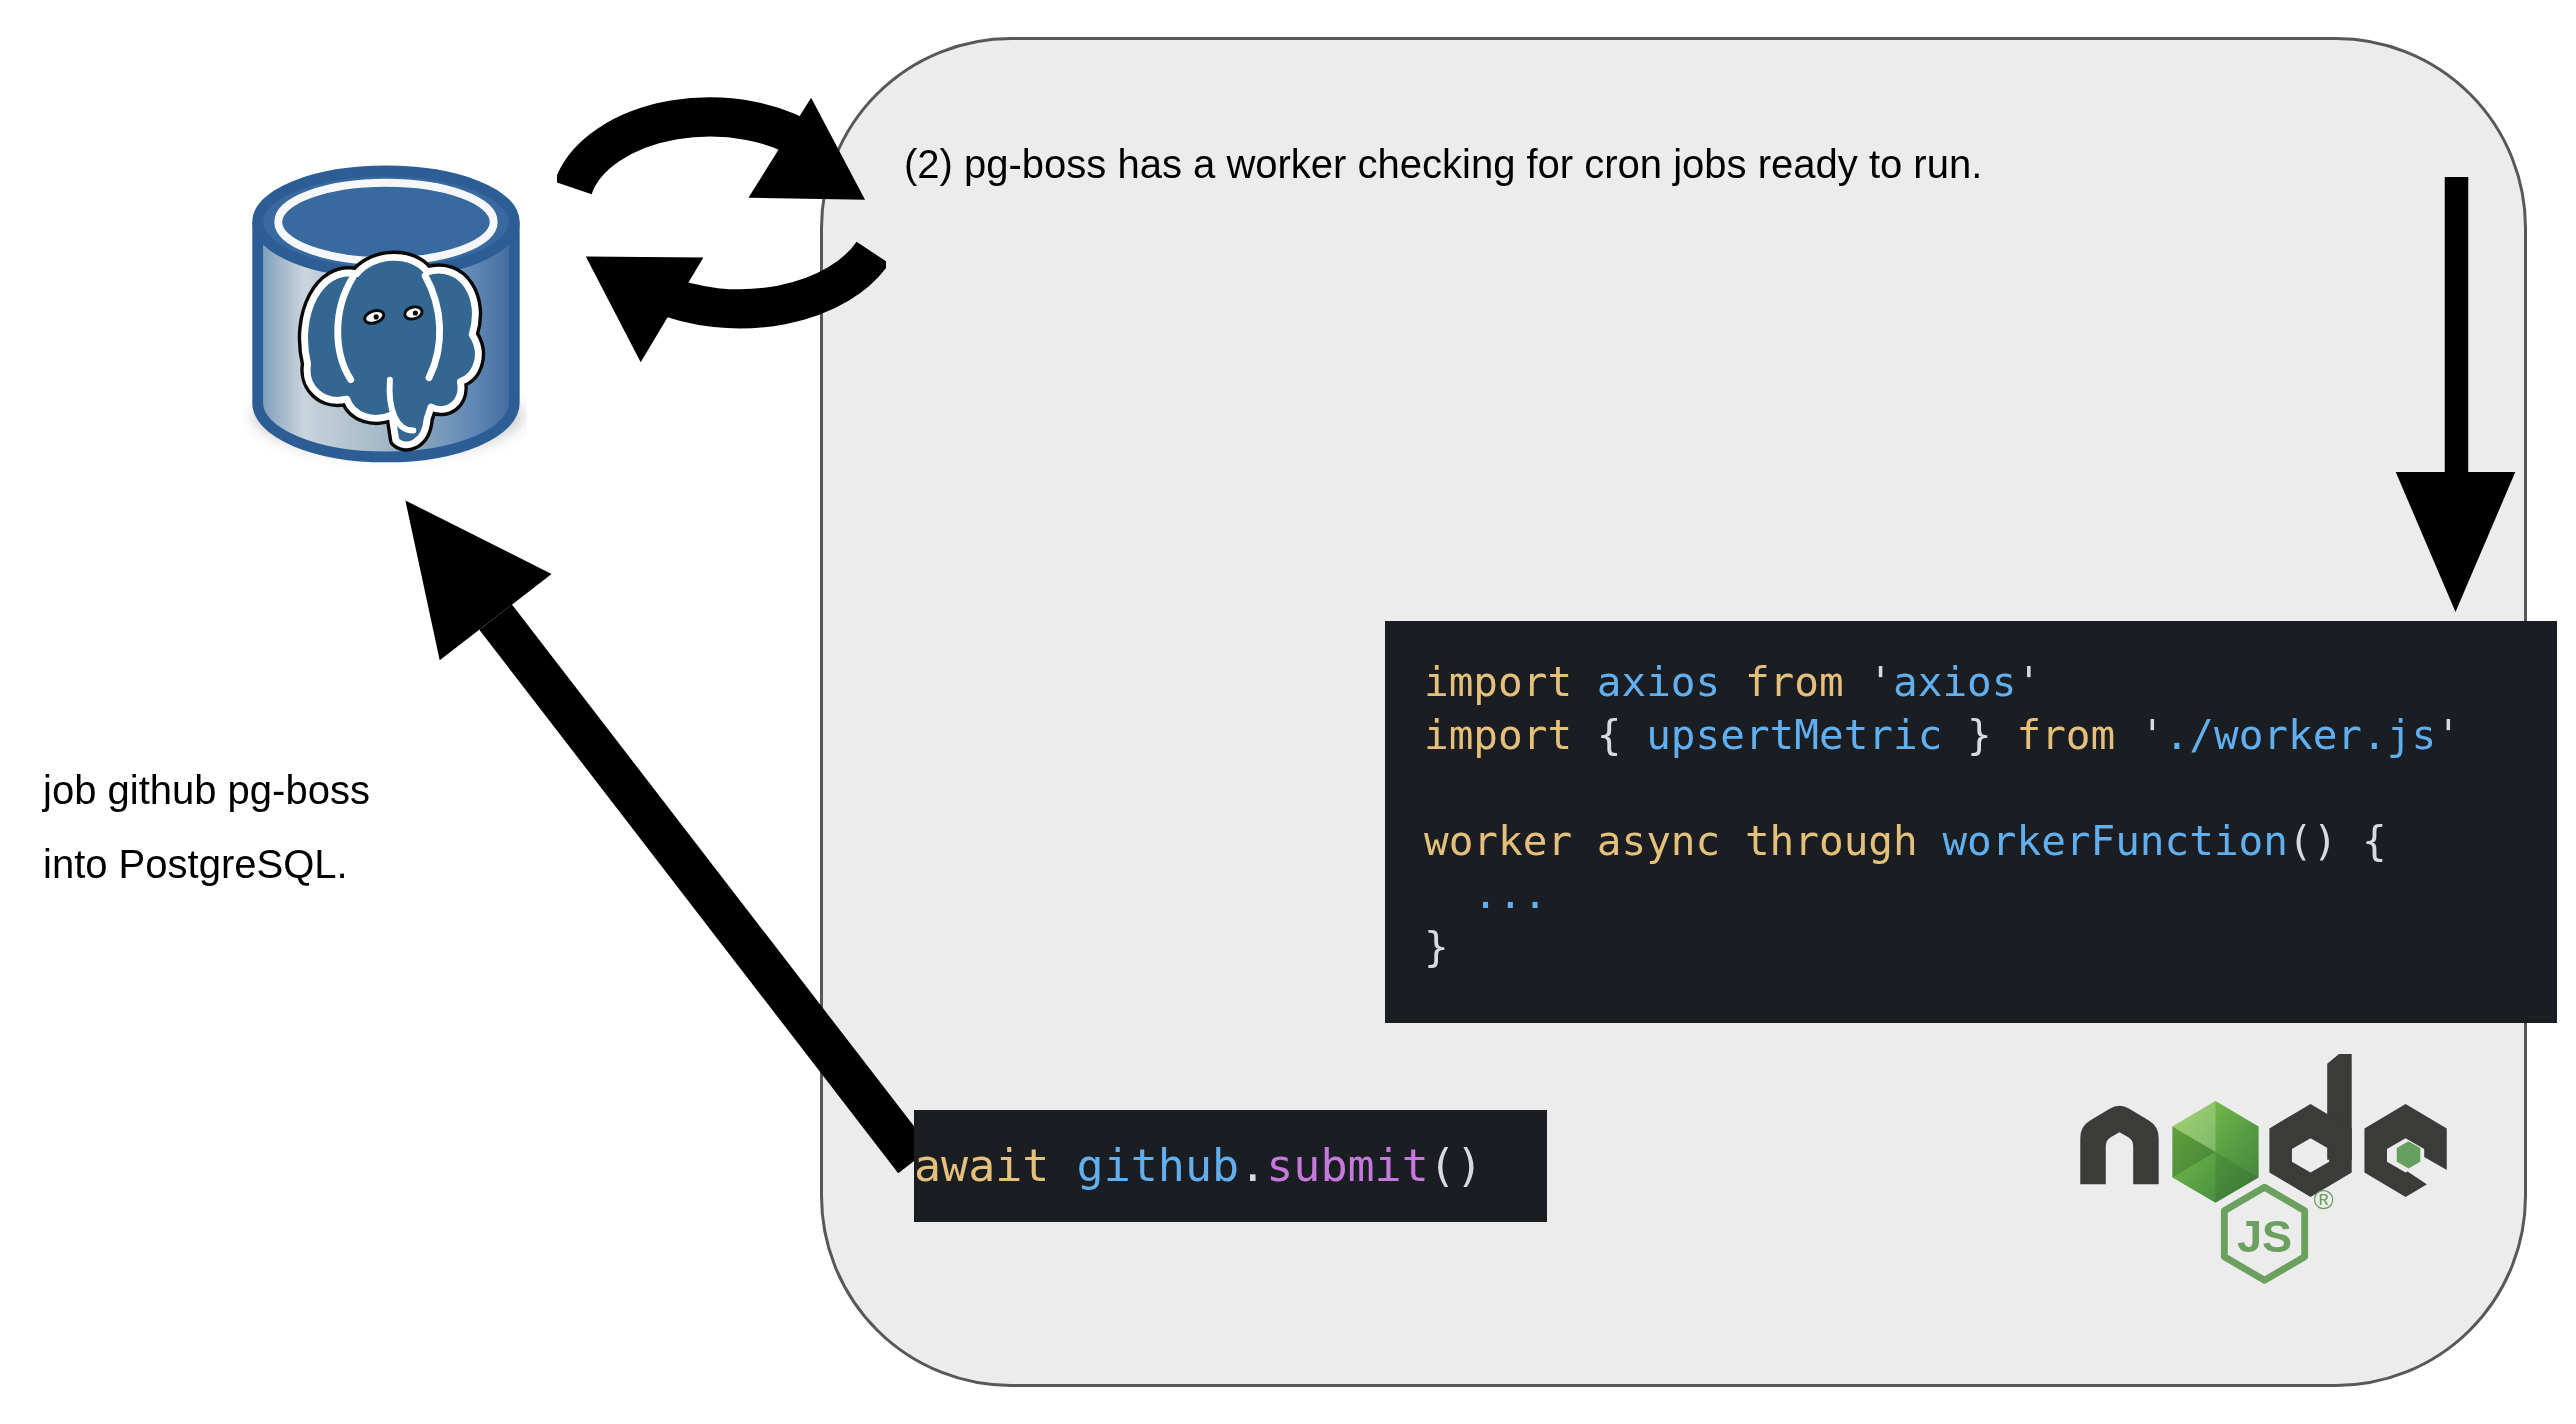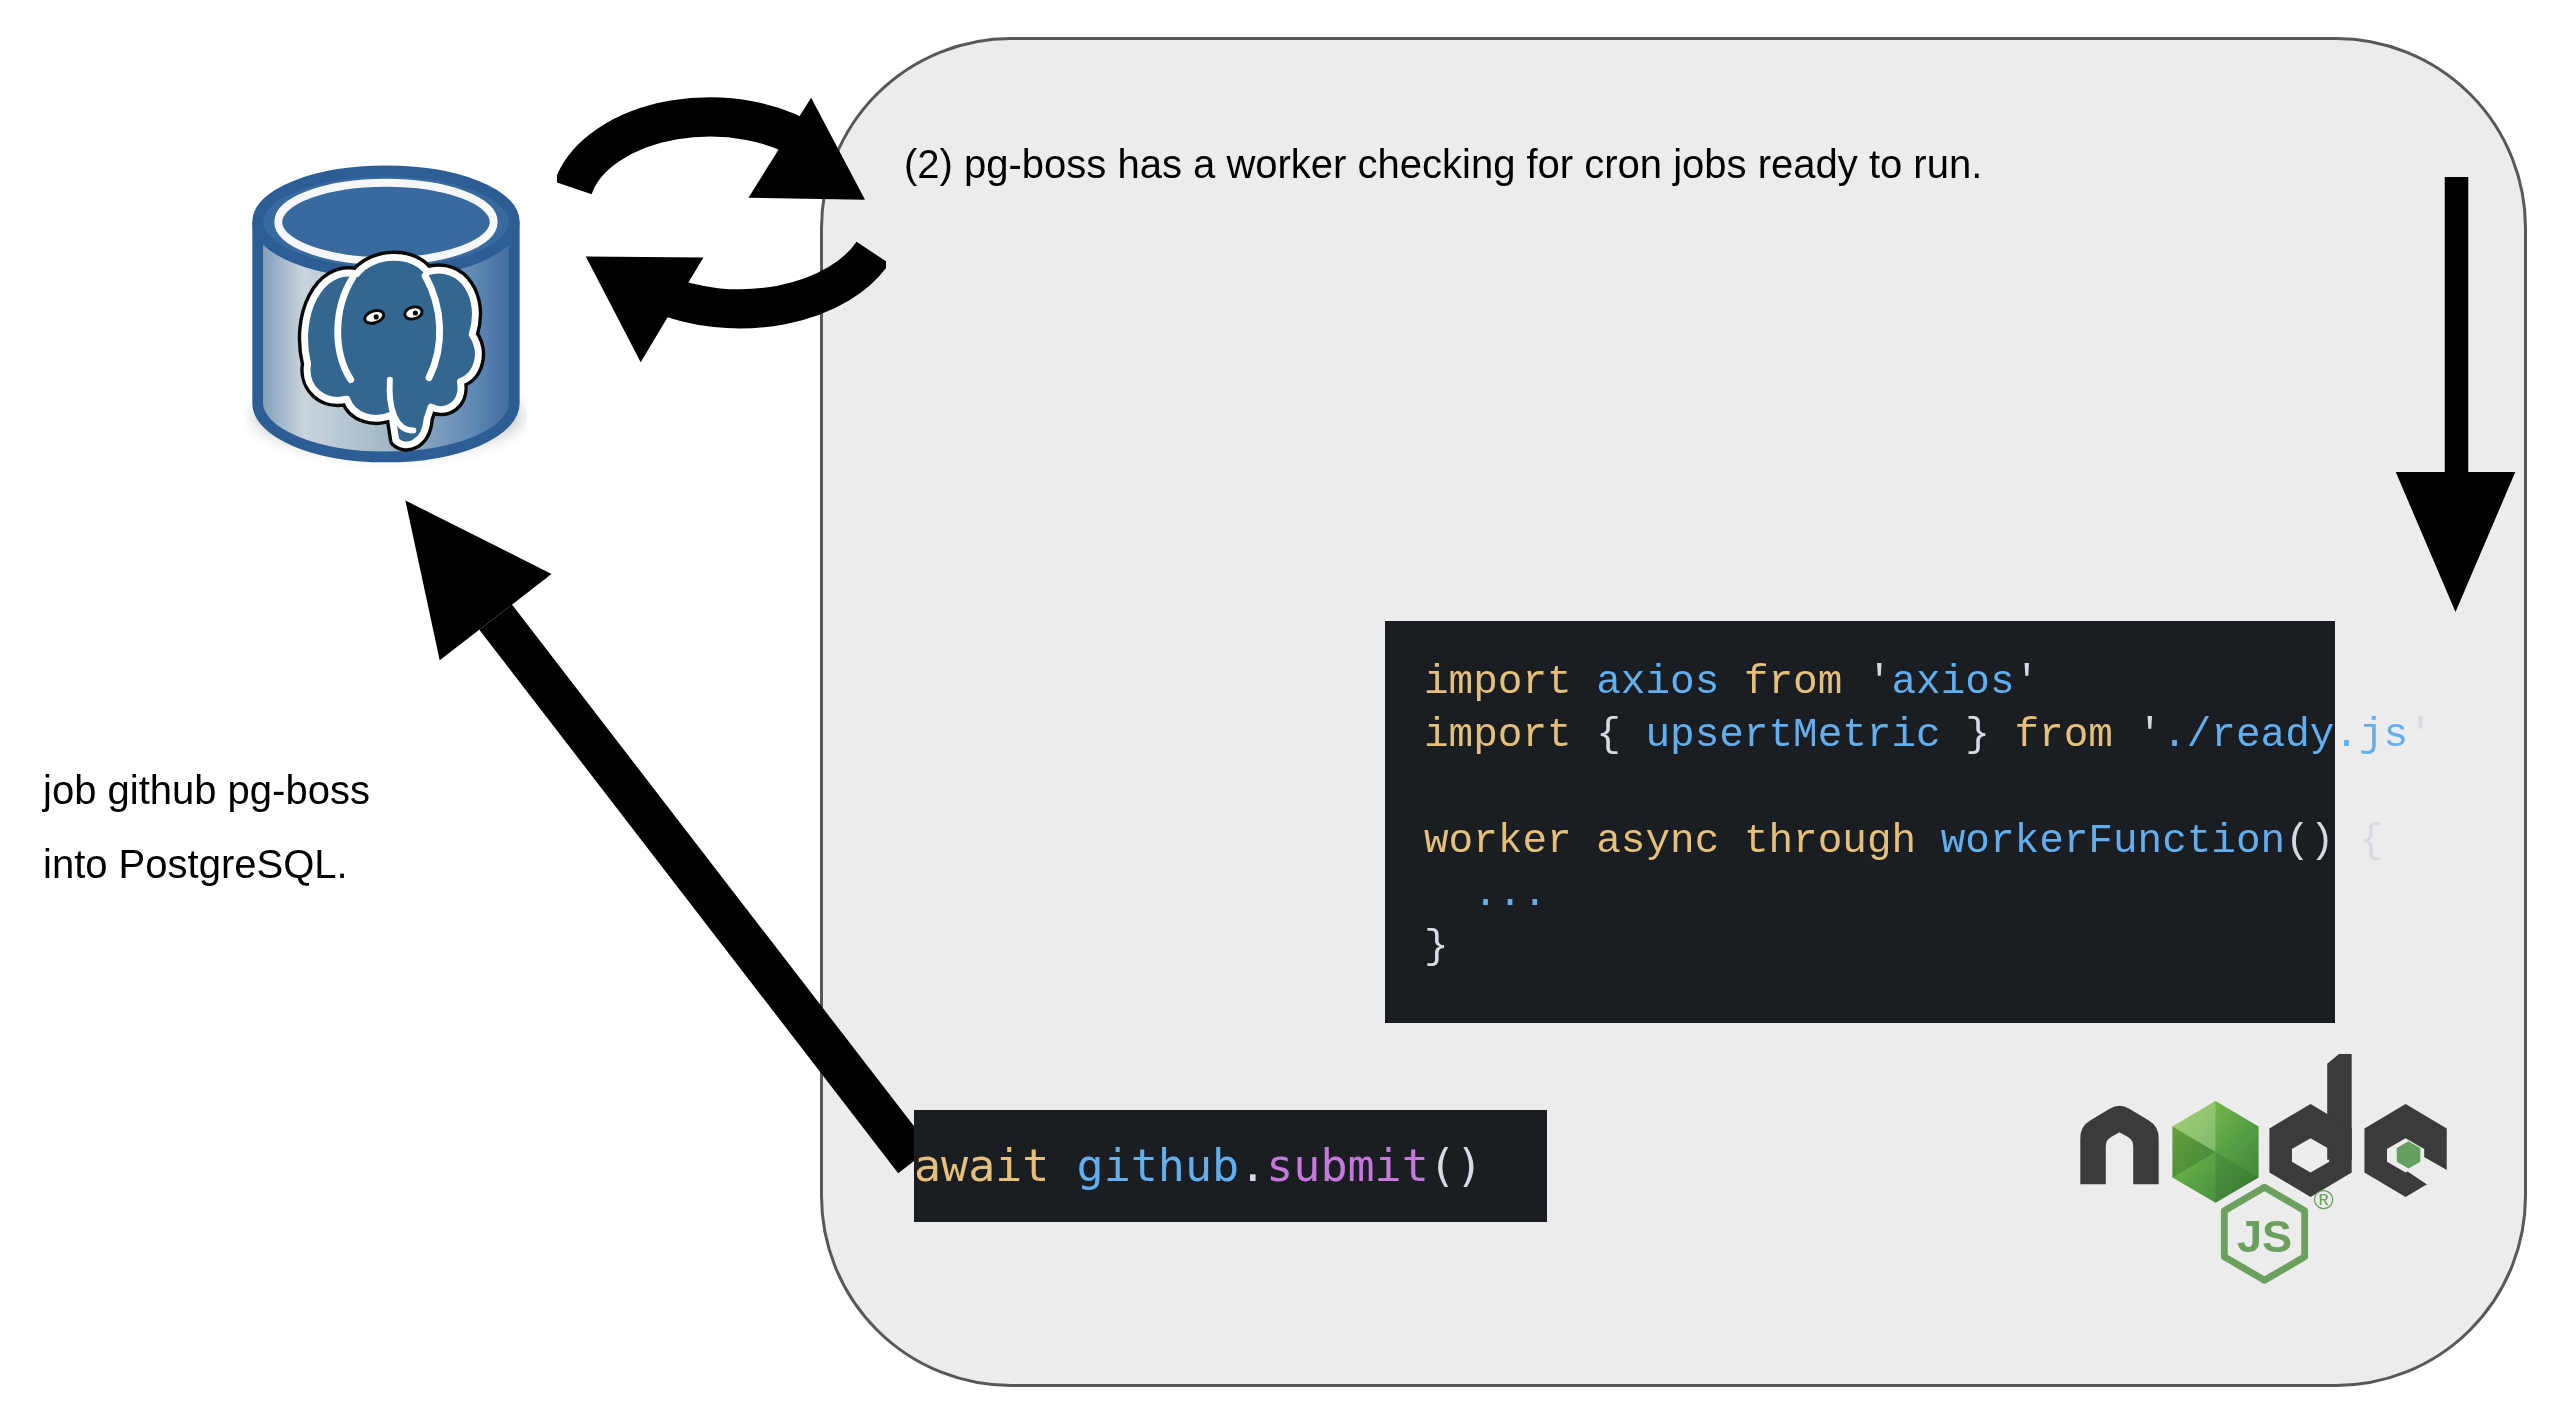--- a/index.html
+++ b/index.html
@@ -20,22 +20,22 @@
   .label .ln{white-space:nowrap;}
   #step1{left:43px;top:753px;line-height:74px;}
   #step2{left:904px;top:137px;line-height:55px;}
   #step3{left:904px;top:454px;}
   .codeblock{
     background:var(--code-bg,#1a1d21);z-index:4;
     font-family:"DejaVu Sans Mono","Liberation Mono",monospace;
     box-sizing:border-box;
   }
   #code-worker{
-    left:1385px;top:621px;width:950px;height:402px;
-    padding:35px 0 8px 39px;font-size:41px;line-height:53px;font-family:Liberation Mono, monospace;
+    left:1385px;top:621px;width:1172px;height:402px;
+    padding:35px 0 8px 39px;font-size:41px;line-height:53px;
   }
   #code-submit{
     left:914px;top:1110px;width:633px;height:112px;
     font-size:45px;line-height:112px;white-space:pre;
   }
   .code-line{white-space:pre;}
   .tok-kw{color:var(--kw,#e5c07b);}
   .tok-id{color:var(--id,#61afef);}
   .tok-fn{color:var(--fn,#c678dd);}
   .tok-pl{color:var(--pl,#d7dae0);}
@@ -90,21 +90,21 @@
   <div id="step2" class="abs label">(2) pg-boss has a worker checking for cron jobs ready to run.</div>
 
   <svg class="abs arrow-layer" style="left:2382px;top:177px;" width="149" height="439" viewBox="0 0 152 448">
     <rect x="64" y="0" width="24" height="302" fill="#000"></rect>
     <polygon points="14,301 136,301 75,444" fill="#000"></polygon>
   </svg>
 
 
   <div id="code-worker" class="abs codeblock">
       <div class="code-line"><span class="tok-kw">import</span><span class="tok-pl"> </span><span class="tok-id">axios</span><span class="tok-pl"> </span><span class="tok-kw">from</span><span class="tok-pl"> '</span><span class="tok-id">axios</span><span class="tok-pl">'</span></div>
-      <div class="code-line"><span class="tok-kw">import</span><span class="tok-pl"> { </span><span class="tok-id">upsertMetric</span><span class="tok-pl"> } </span><span class="tok-kw">from</span><span class="tok-pl"> '</span><span class="tok-id">./ready.js</span><span class="tok-pl">'</span></div>
+      <div class="code-line"><span class="tok-kw">import</span><span class="tok-pl"> { </span><span class="tok-id">upsertMetric</span><span class="tok-pl"> } </span><span class="tok-kw">from</span><span class="tok-pl"> '</span><span class="tok-id">./worker.js</span><span class="tok-pl">'</span></div>
       <div class="code-line">&nbsp;</div>
       <div class="code-line"><span class="tok-kw">worker</span><span class="tok-pl"> </span><span class="tok-kw">async</span><span class="tok-pl"> </span><span class="tok-kw">through</span><span class="tok-pl"> </span><span class="tok-id">workerFunction</span><span class="tok-pl">() {</span></div>
       <div class="code-line"><span class="tok-id">  ...</span></div>
       <div class="code-line"><span class="tok-pl">}</span></div>
     </div>
 
   <div id="step1" class="abs label">
     <div class="ln">job github pg-boss</div>
     <div class="ln">into PostgreSQL.</div>
   </div>

